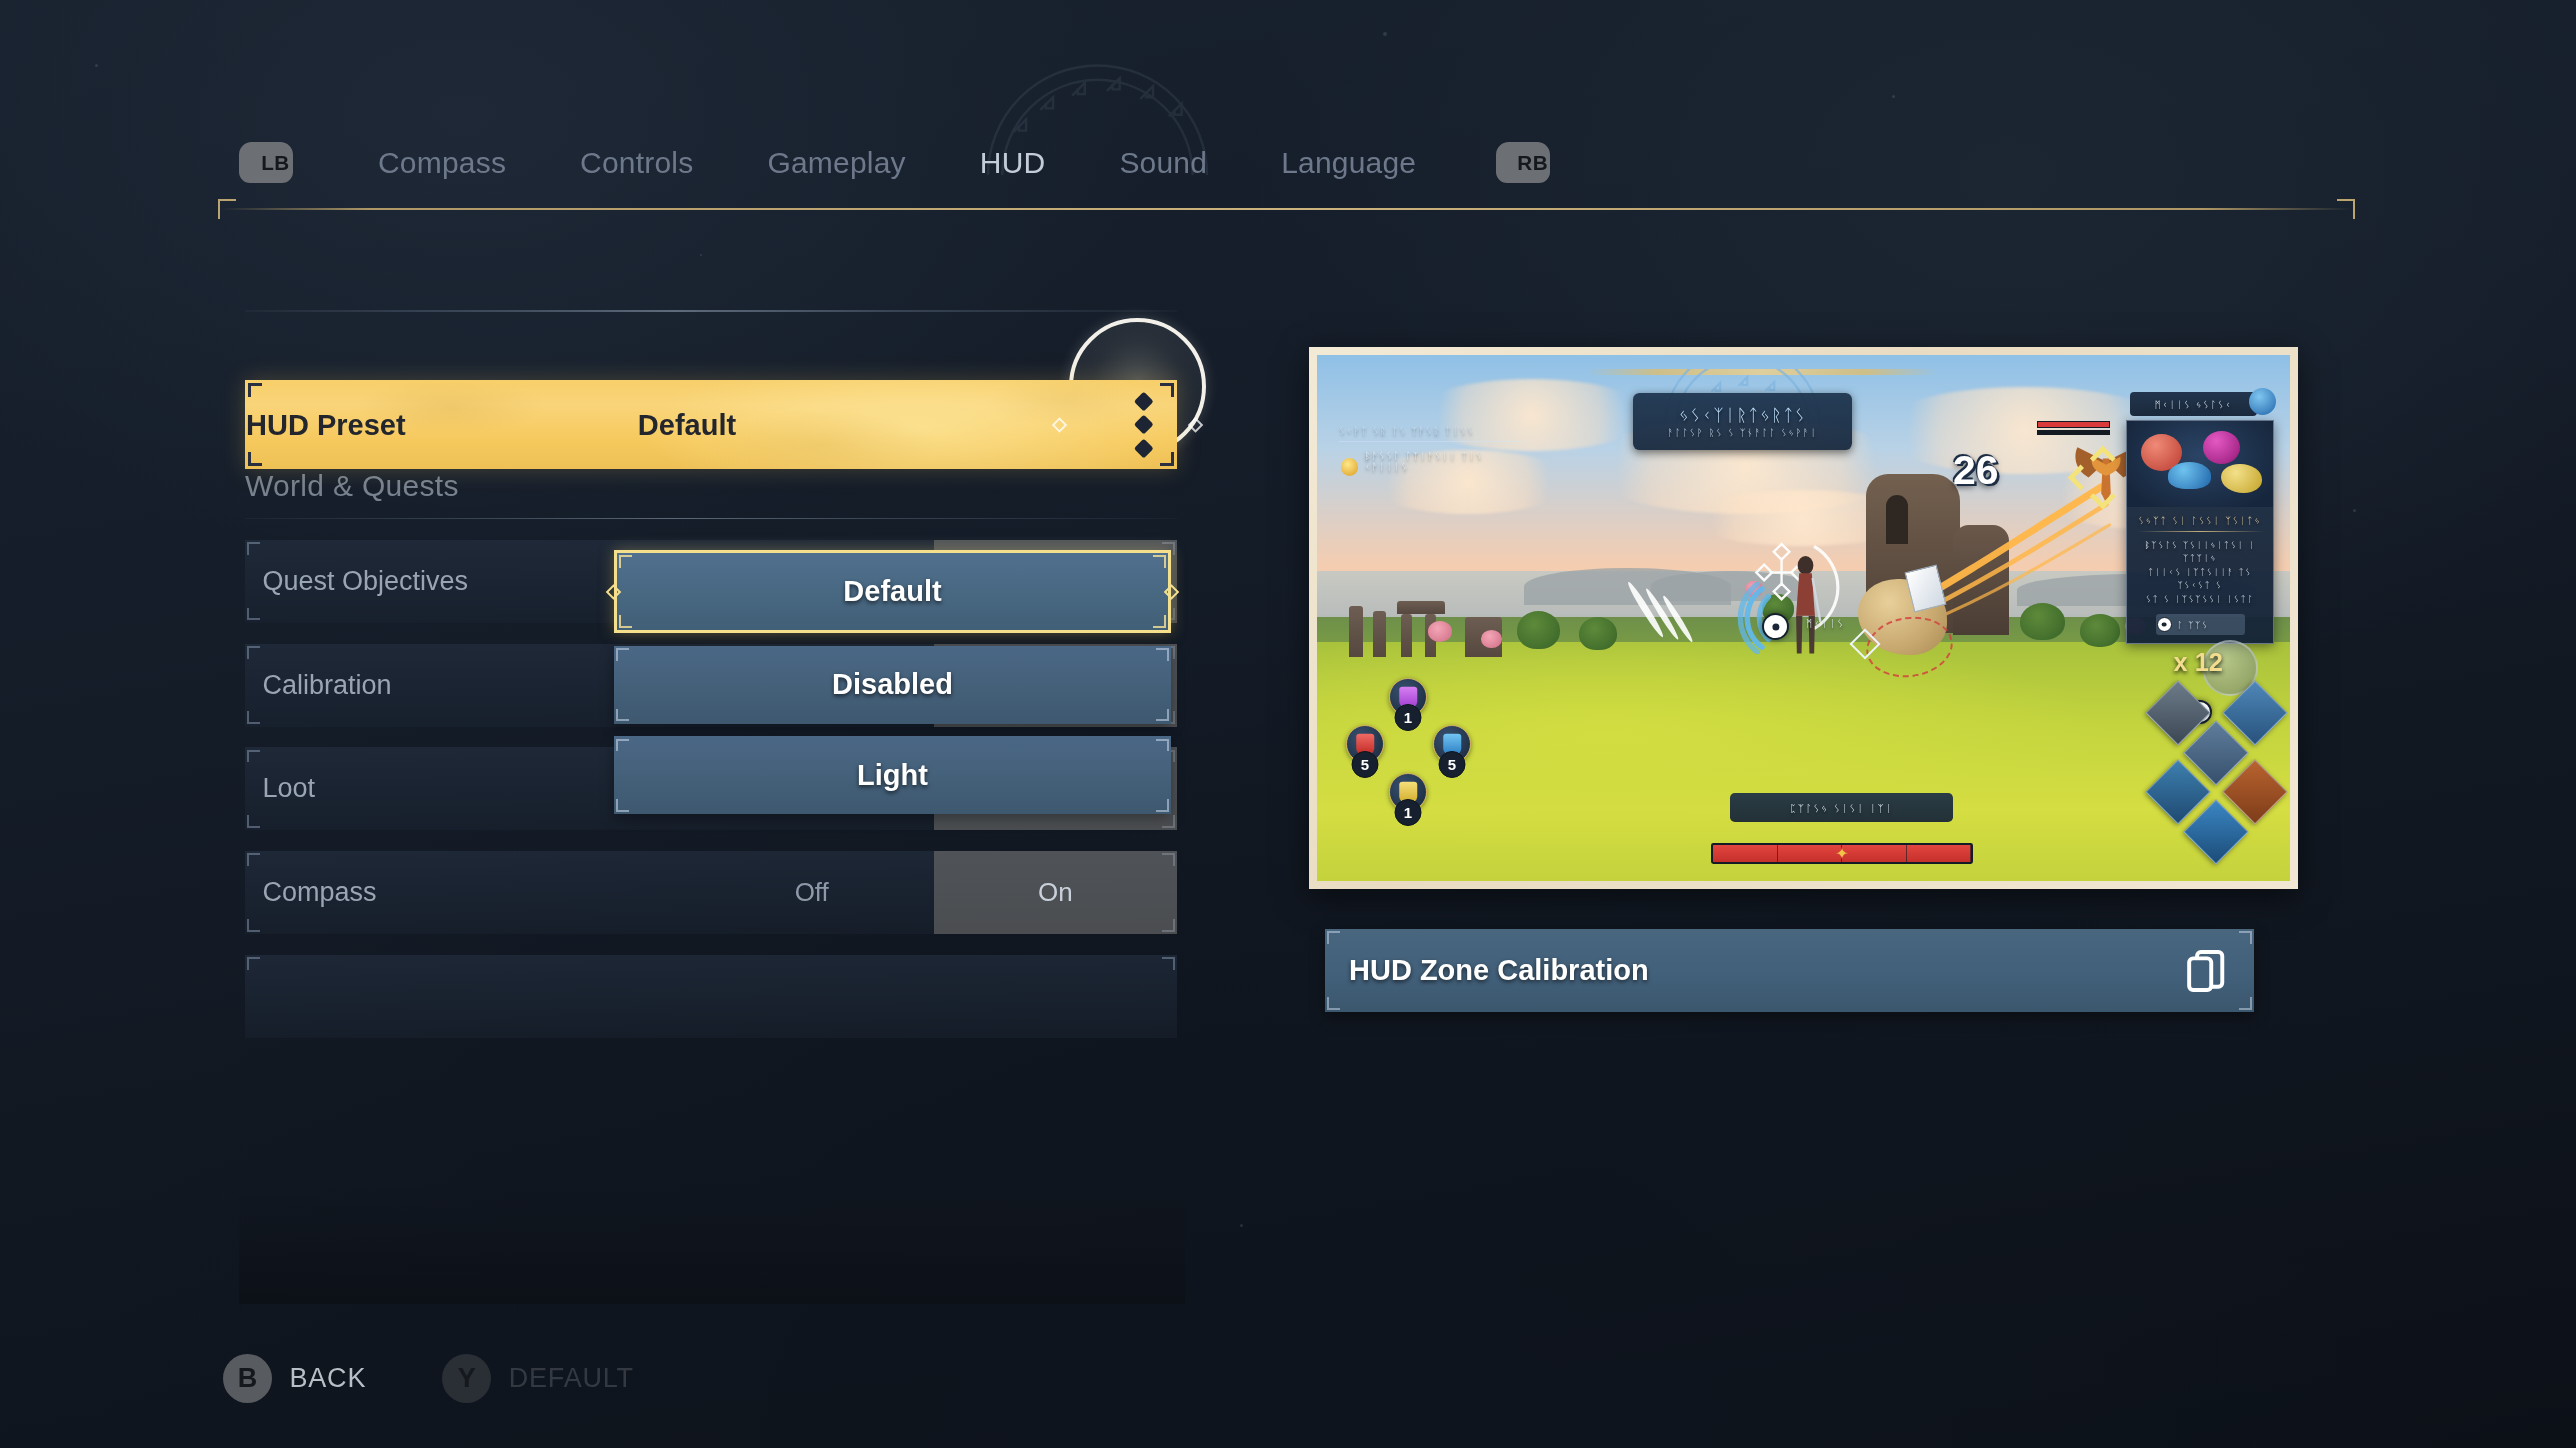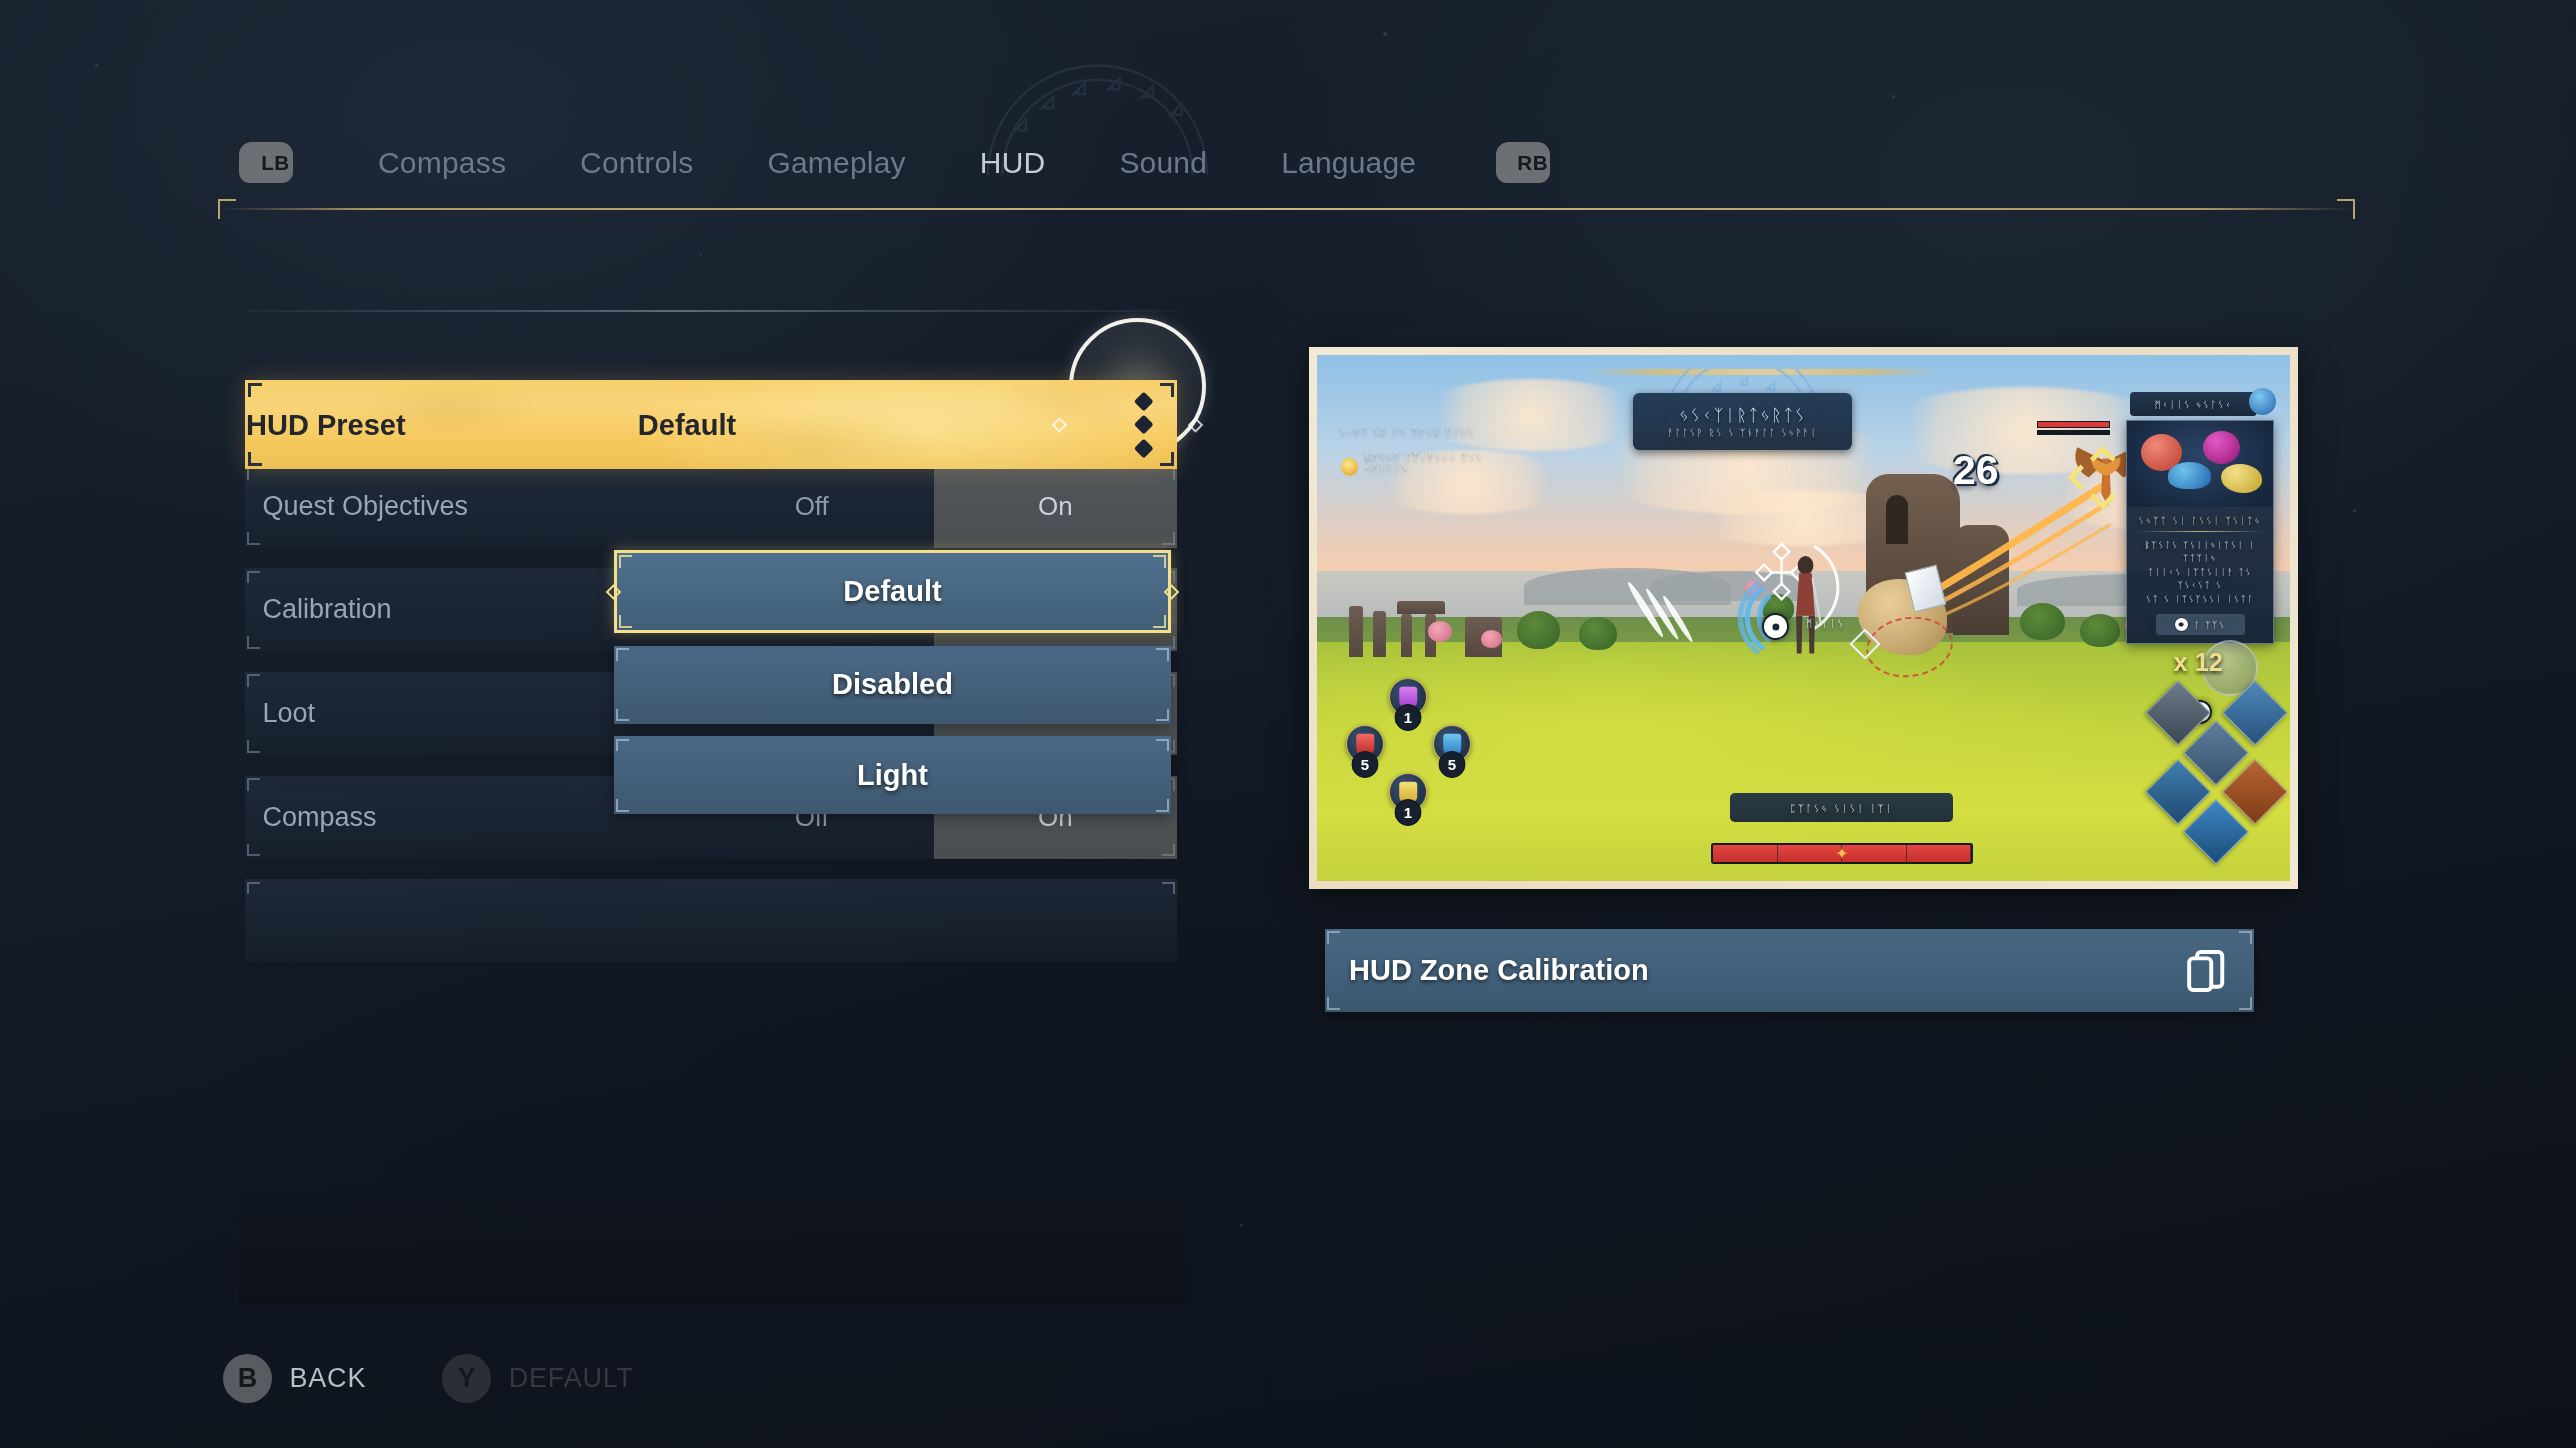--- a/index.html
+++ b/index.html
@@ -593,21 +593,21 @@
   .fruit { position: absolute; border-radius: 50%; }
   .item-title { font-size: 9.5px; color: #e6d2a2; text-align: center; padding: 8px 4.8px 4.8px; }
   .item-rule { height: 1.6px; margin: 0 9.5px 6.4px; background: linear-gradient(90deg, rgba(210,180,110,0) 0%, rgba(222,196,136,.85) 50%, rgba(210,180,110,0) 100%); }
   .item-desc { font-size: 8.7px; color: #dbe6f2; line-height: 1.55; padding: 0 8px 8px; text-align: center; }
   .item-btn {
     margin: 0 auto 8px;
     width: 89px; height: 20.7px;
     background: rgba(120,142,170,.35);
     border-radius: 3.2px;
     display: flex; align-items: center; gap: 5.6px;
-    padding-left: 18px;
+    padding-left: 1px;
     font-size: 8.7px;
   }
   .btn-dot {
     width: 15px; height: 15px; border-radius: 50%;
     background: #fff; border: 1.6px solid #16202e;
     position: relative; flex: none;
   }
   .btn-dot::after {
     content:""; position: absolute; left: 50%; top: 50%;
     transform: translate(-50%,-50%);
@@ -717,20 +717,21 @@
     <div class="shoulder">RB</div>
   </div>
   <div class="header-rule"></div>
 
   <div class="settings-col">
 
     <div class="section-divider"></div>
 
     <div style="height:110px;"></div>
 
+    <div class="section-head" style="margin-top:27px;">World &amp; Quests</div>
     <div class="section-divider"></div>
 
     <div class="row">
       <div class="row-frame">
         <span class="corner tl"></span>
           <span class="corner tr"></span>
         <span class="corner bl"></span>
           <span class="corner br"></span>
       </div>
       <div class="row-label">Quest Objectives</div>

